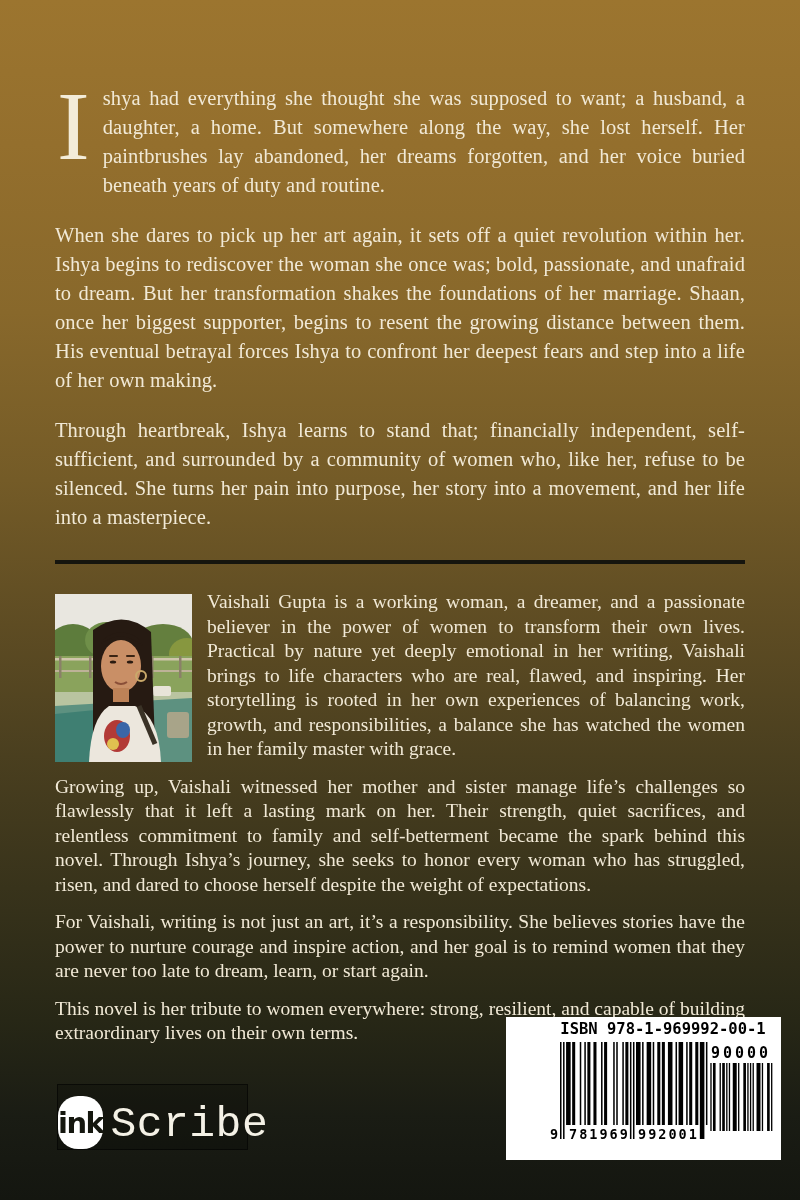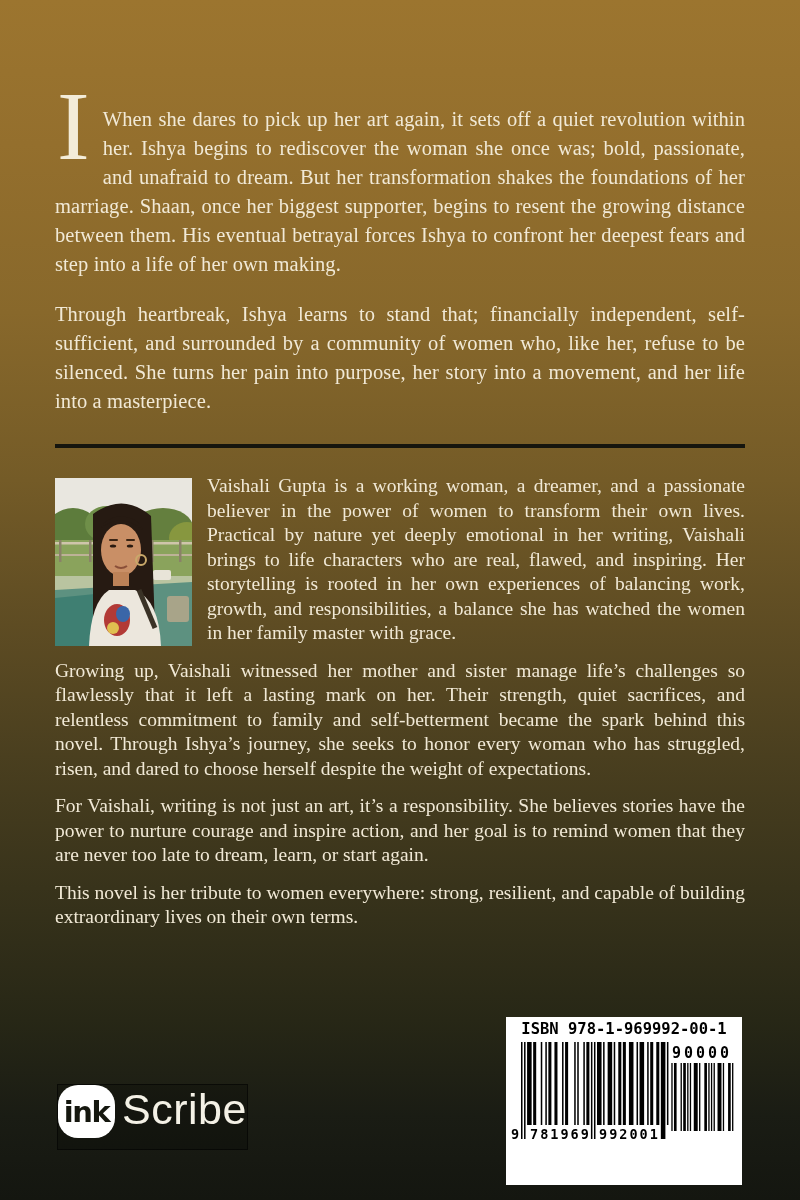--- a/index.html
+++ b/index.html
@@ -56,62 +56,63 @@
   .author-photo{
     float:left;
     width:137px;height:168px;
     margin:4px 15px 6px 0;
     display:block;
   }
   
   .barcode-panel{
     position:absolute;
     left:506px; top:1017px;
-    width:236px; height:168px;
+    width:236px; height:143px;
     background:#ffffff;
+    padding-left:39px;
   }
   .barcode-panel svg{display:block;width:236px;height:135px;}
   .publisher-logo{
     position:absolute;
     left:57px; top:1084px;
     width:191px; height:66px;
     display:flex;
-    align-items:flex-start;
+    align-items:flex-end;
     background:rgba(0,0,0,0.22);
     border:1px solid rgba(0,0,0,0.55);
     box-sizing:border-box;
   }
   .ink-badge{
     width:57px;height:53px;
     background:#ffffff;
     border-radius:20px;
     display:flex;align-items:center;justify-content:center;
     font-family:"DejaVu Sans", sans-serif;
     font-weight:bold;
     font-size:29px;
     letter-spacing:-1.5px;
     color:#15170f;
   }
   .scribe-word{
-    font-family:Liberation Sans, sans-serif;
+    font-family:Liberation Mono, monospace;
     font-size:43px;
     color:#f4f1e6;
     margin-left:7px;
     letter-spacing:0.5px;
   }
 </style>
 </head>
 <body>
 
 <div class="cover">
 
   <div class="content">
 
     <section class="synopsis">
-      <p><span class="dropcap">I</span></p>
+      <p><span class="dropcap">I</span><span>shya had everything she thought she was supposed to want; a husband, a daughter, a home. But somewhere along the way, she lost herself. Her paintbrushes lay abandoned, her dreams forgotten, and her voice buried beneath years of duty and routine.</span></p>
       <p>When she dares to pick up her art again, it sets off a quiet revolution within her. Ishya begins to rediscover the woman she once was; bold, passionate, and unafraid to dream. But her transformation shakes the foundations of her marriage. Shaan, once her biggest supporter, begins to resent the growing distance between them. His eventual betrayal forces Ishya to confront her deepest fears and step into a life of her own making.</p>
       <p>Through heartbreak, Ishya learns to stand that; financially independent, self-sufficient, and surrounded by a community of women who, like her, refuse to be silenced. She turns her pain into purpose, her story into a movement, and her life into a masterpiece.</p>
     </section>
 
     <hr class="divider">
 
     <section class="author-section">
       <svg class="author-photo" viewBox="0 0 137 168" preserveAspectRatio="none">
 
         <rect x="0" y="0" width="137" height="52" fill="#e9e7e0"></rect>

